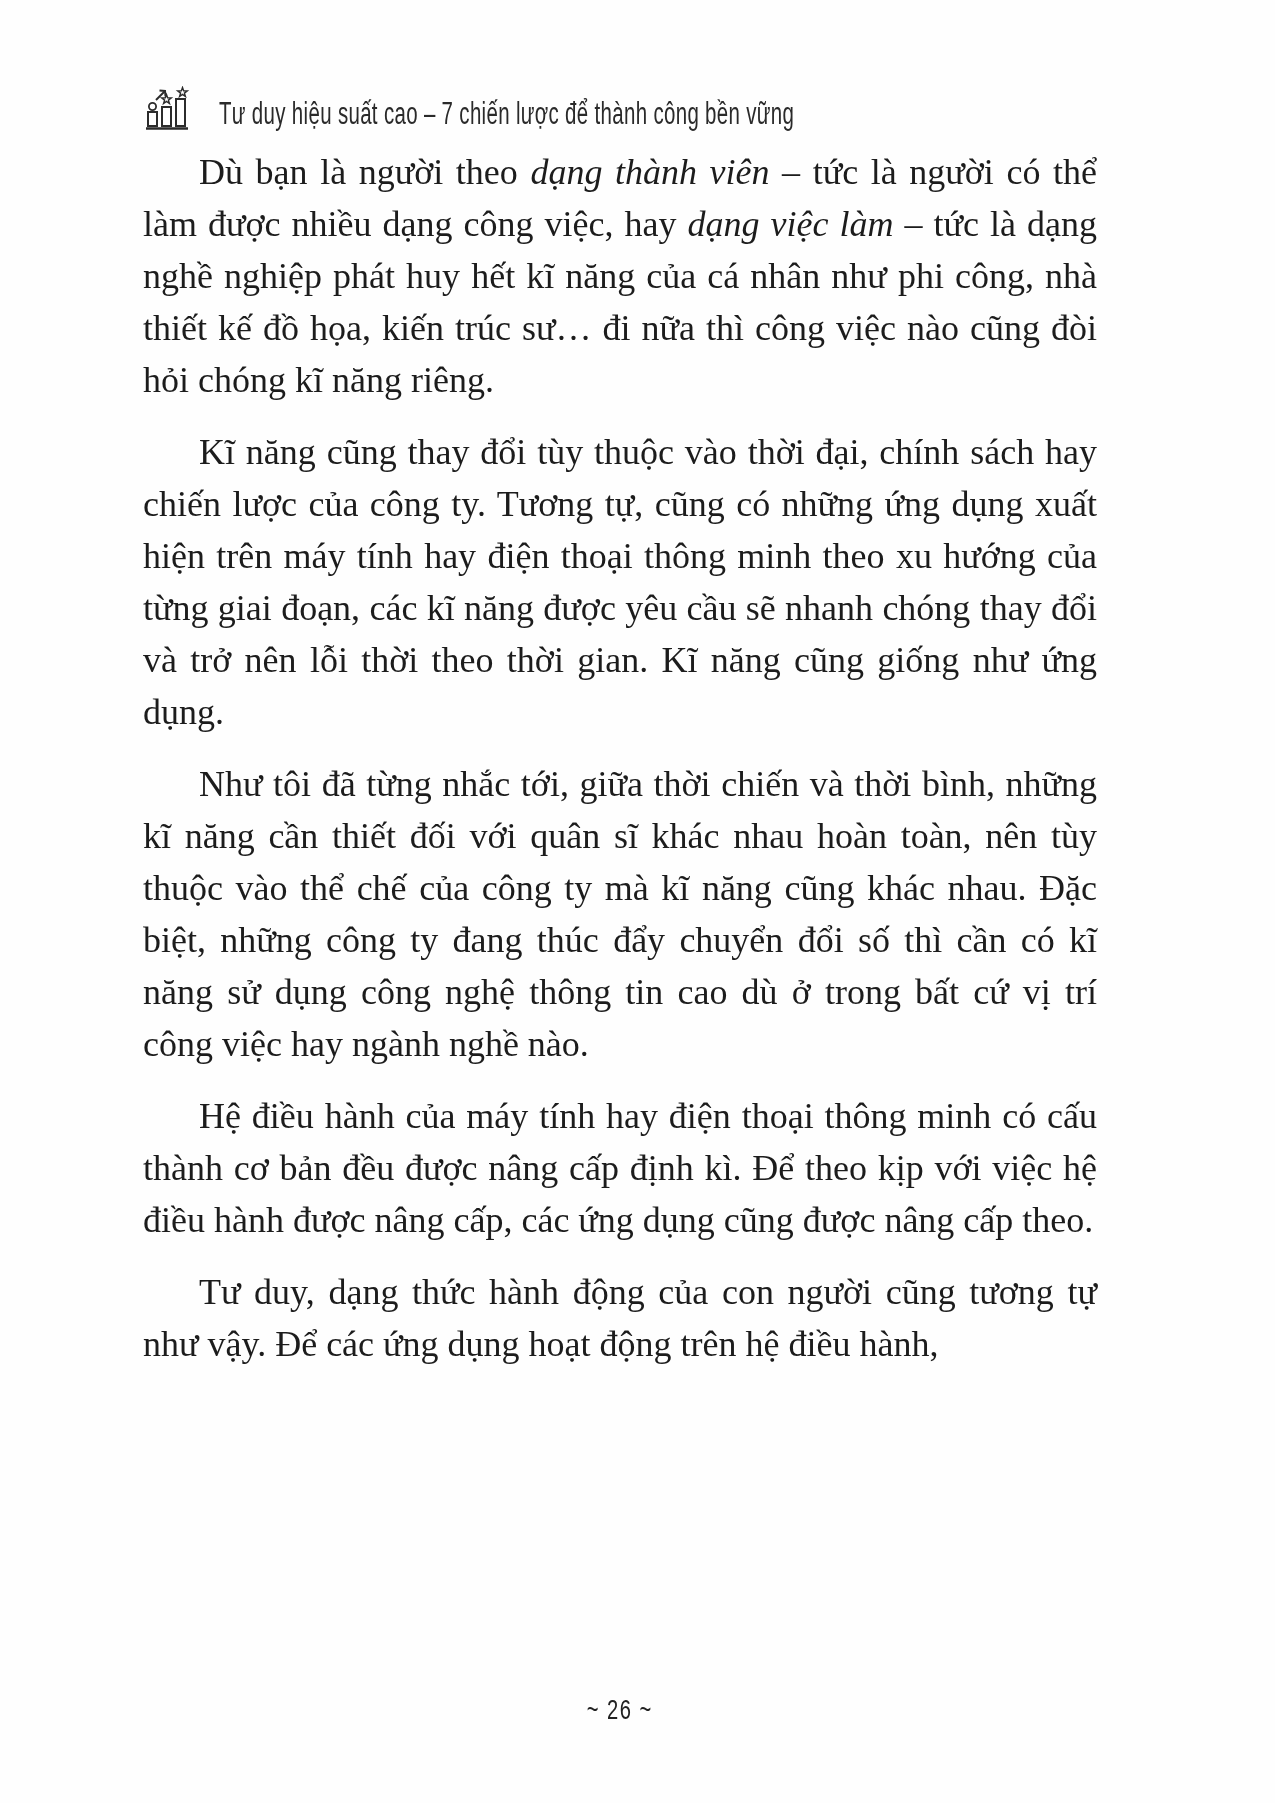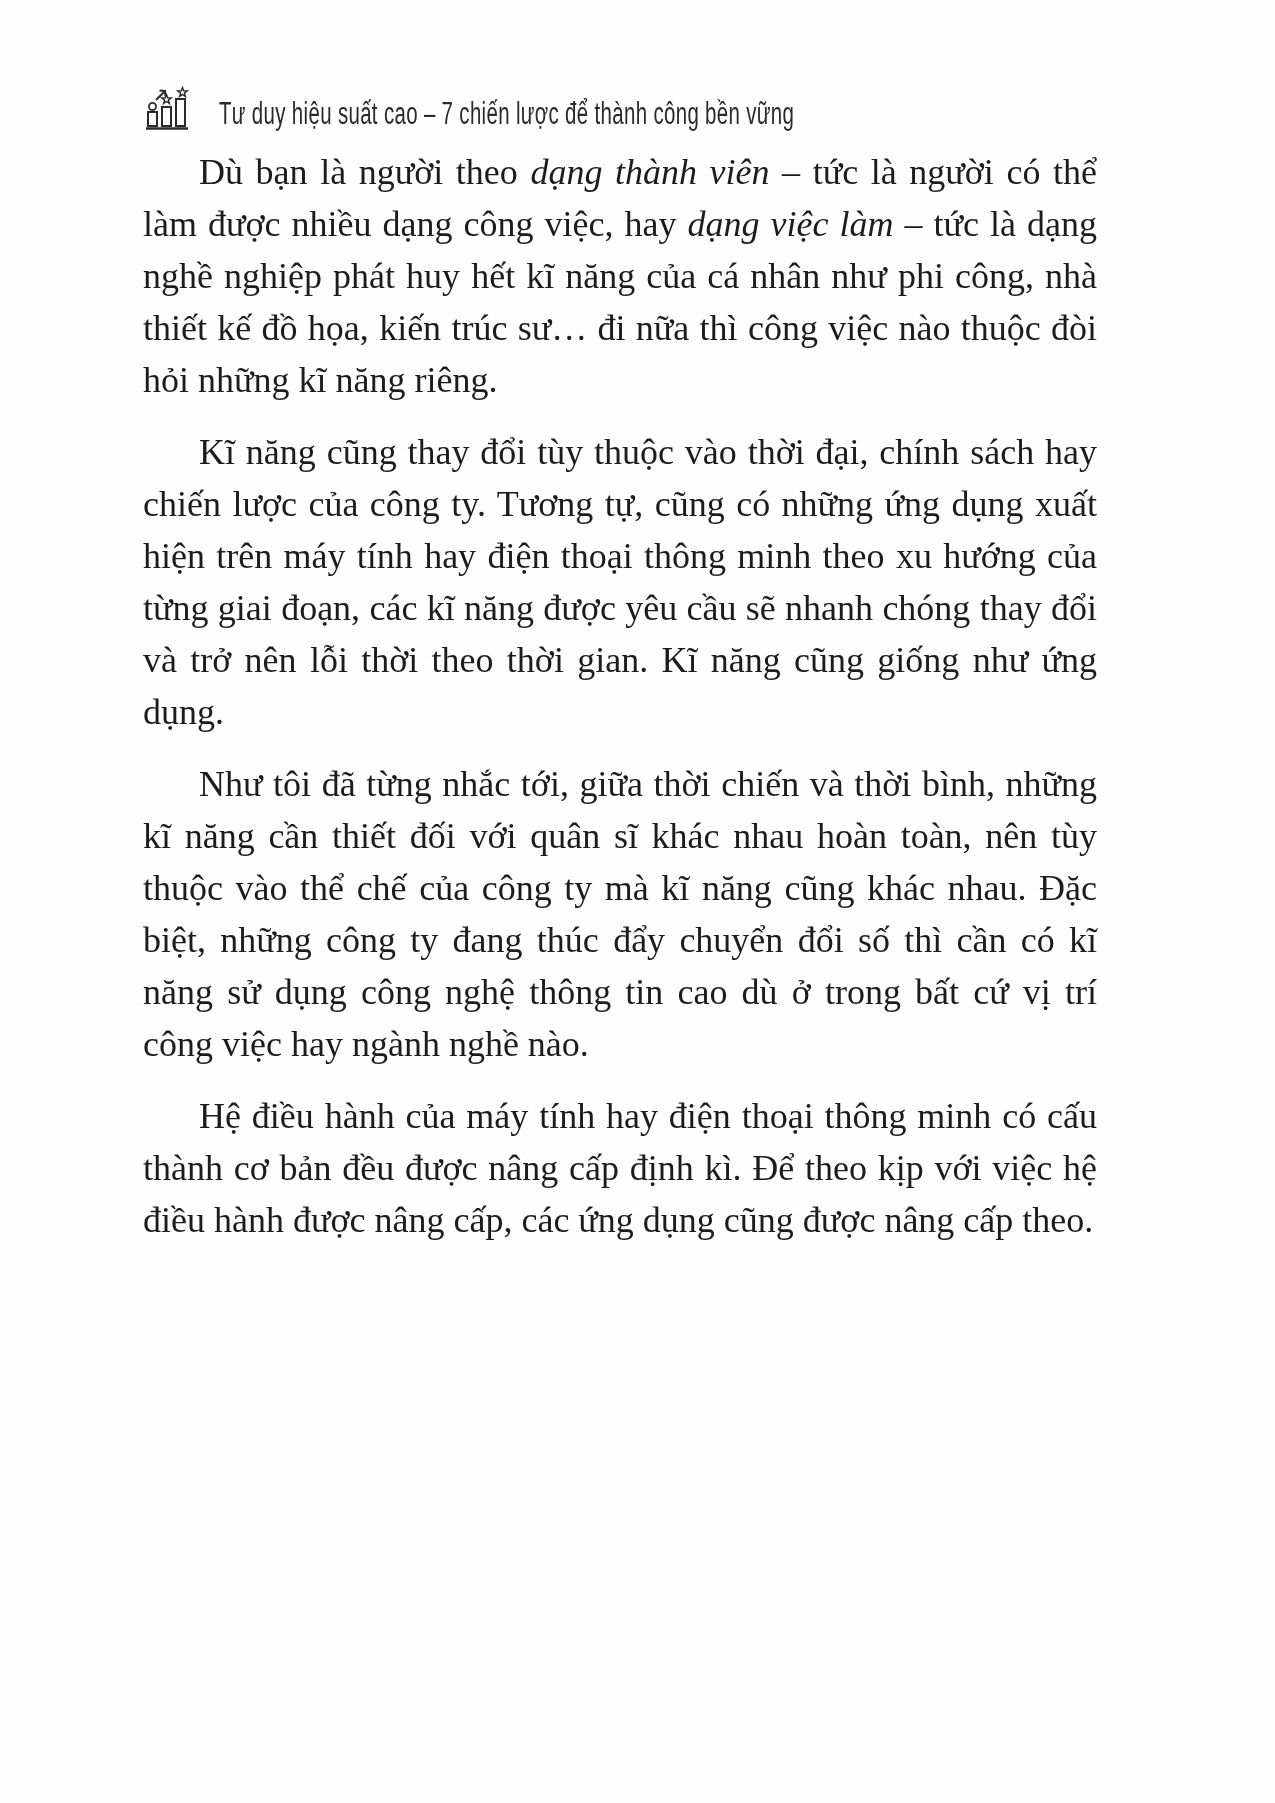--- a/index.html
+++ b/index.html
@@ -94,20 +94,24 @@
         </g>
 
         <line x1="13" y1="13" x2="22" y2="4" stroke="#2b2b2b" stroke-width="2"></line>
         <polyline points="16.5,3.5 22,4 22.5,9.5" stroke="#2b2b2b" stroke-width="2" fill="none"></polyline>
       </svg>
     </span>
     <span class="head-title">Tư duy hiệu suất cao – 7 chiến lược để thành công bền vững</span>
   </header>
 
   <main class="body-text" id="paragraphs">
-      <p><span>Dù bạn là người theo </span><em>dạng thành viên</em><span> – tức là người có thể làm được nhiều dạng công việc, hay </span><em>dạng việc làm</em><span> – tức là dạng nghề nghiệp phát huy hết kĩ năng của cá nhân như phi công, nhà thiết kế đồ họa, kiến trúc sư… đi nữa thì công việc nào thuộc đòi hỏi những kĩ năng riêng.</span></p>
+      <p><span>Dù bạn là người theo </span><em>dạng thành viên</em><span> – tức là người có thể làm được nhiều dạng công việc, hay </span><em>dạng việc làm</em><span> – tức là dạng nghề nghiệp phát huy hết kĩ năng của cá nhân như phi công, nhà thiết kế đồ họa, kiến trúc sư… đi nữa thì công việc nào cũng đòi hỏi chóng kĩ năng riêng.</span></p>
       <p><span>Kĩ năng cũng thay đổi tùy thuộc vào thời đại, chính sách hay chiến lược của công ty. Tương tự, cũng có những ứng dụng xuất hiện trên máy tính hay điện thoại thông minh theo xu hướng của từng giai đoạn, các kĩ năng được yêu cầu sẽ nhanh chóng thay đổi và trở nên lỗi thời theo thời gian. Kĩ năng cũng giống như ứng dụng.</span></p>
       <p><span>Như tôi đã từng nhắc tới, giữa thời chiến và thời bình, những kĩ năng cần thiết đối với quân sĩ khác nhau hoàn toàn, nên tùy thuộc vào thể chế của công ty mà kĩ năng cũng khác nhau. Đặc biệt, những công ty đang thúc đẩy chuyển đổi số thì cần có kĩ năng sử dụng công nghệ thông tin cao dù ở trong bất cứ vị trí công việc hay ngành nghề nào.</span></p>
       <p><span>Hệ điều hành của máy tính hay điện thoại thông minh có cấu thành cơ bản đều được nâng cấp định kì. Để theo kịp với việc hệ điều hành được nâng cấp, các ứng dụng cũng được nâng cấp theo.</span></p>
+      <p><span>Tư duy, dạng thức hành động của con người cũng tương tự như vậy. Để các ứng dụng hoạt động trên hệ điều hành,</span></p>
     </main>
 
+  <footer class="folio">
+    <span>~ 26 ~</span>
+  </footer>
 
 </div>
 
 </body></html>

